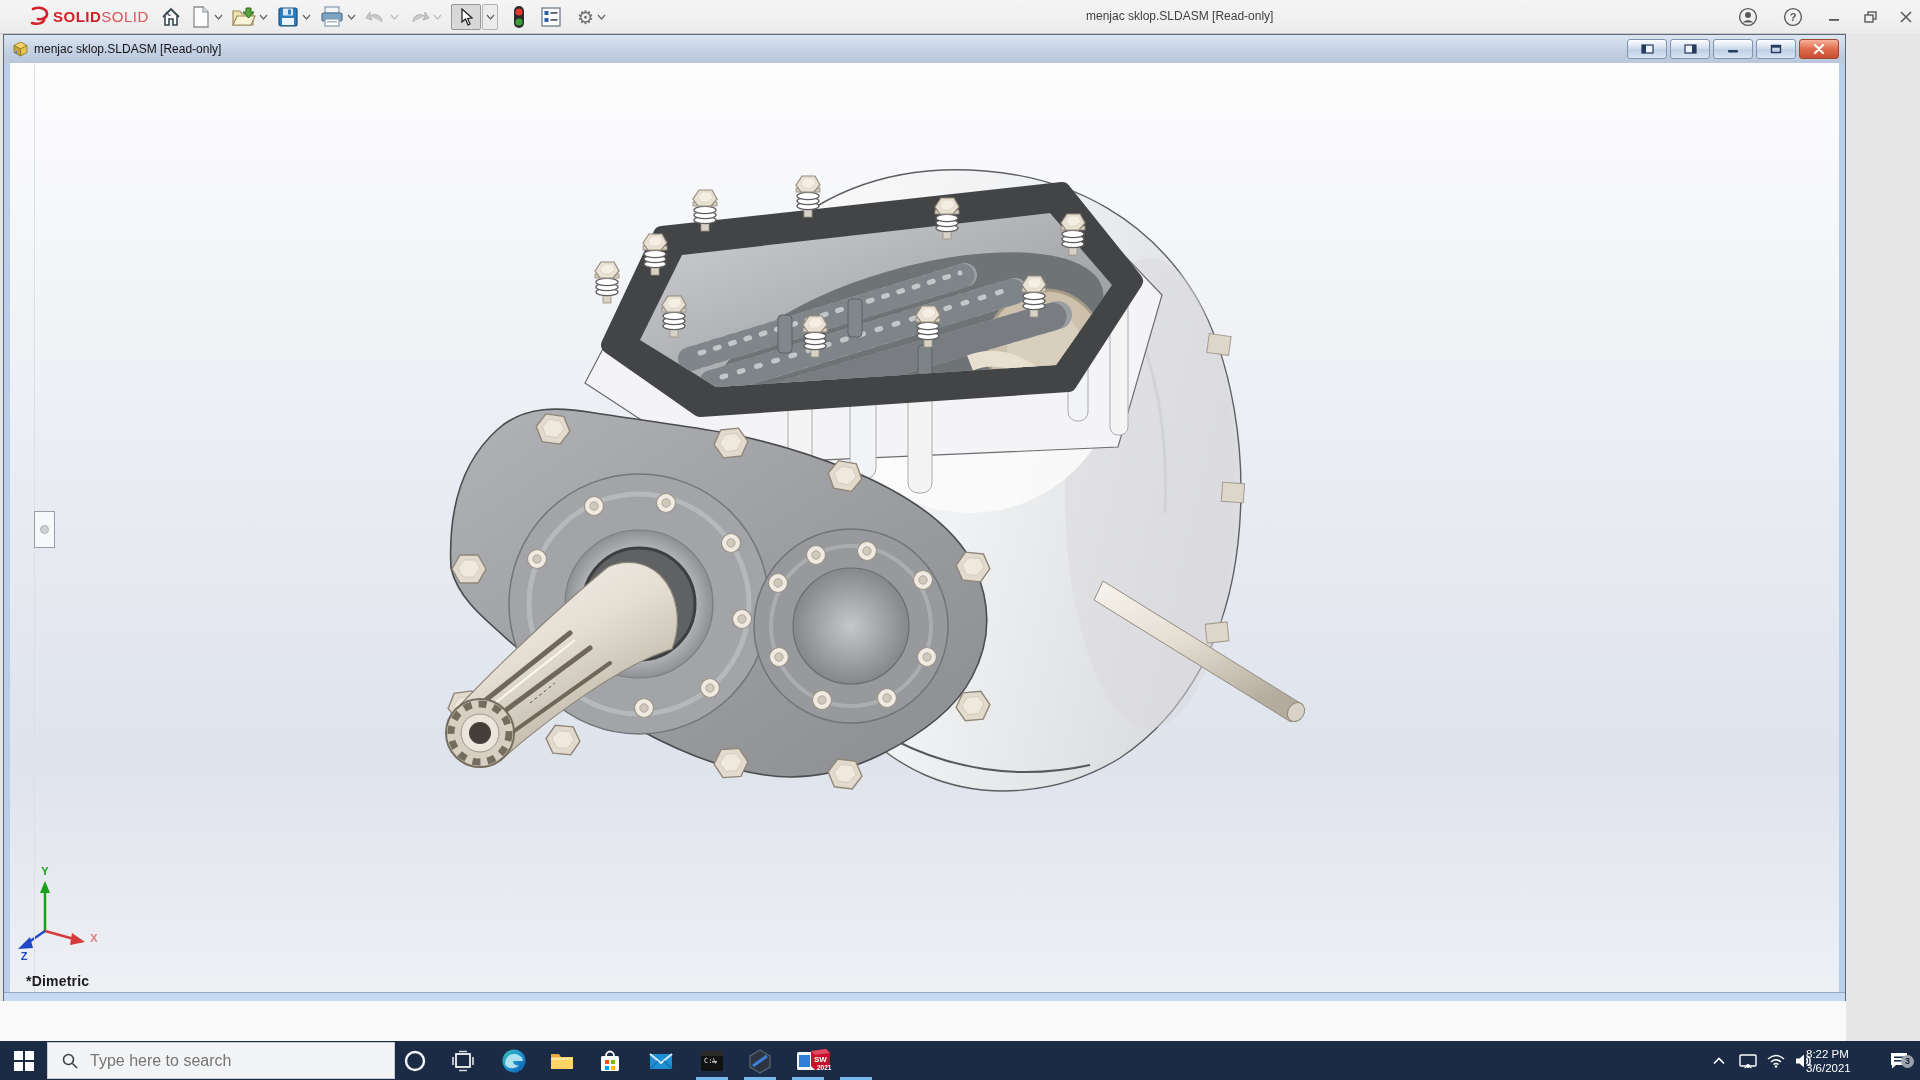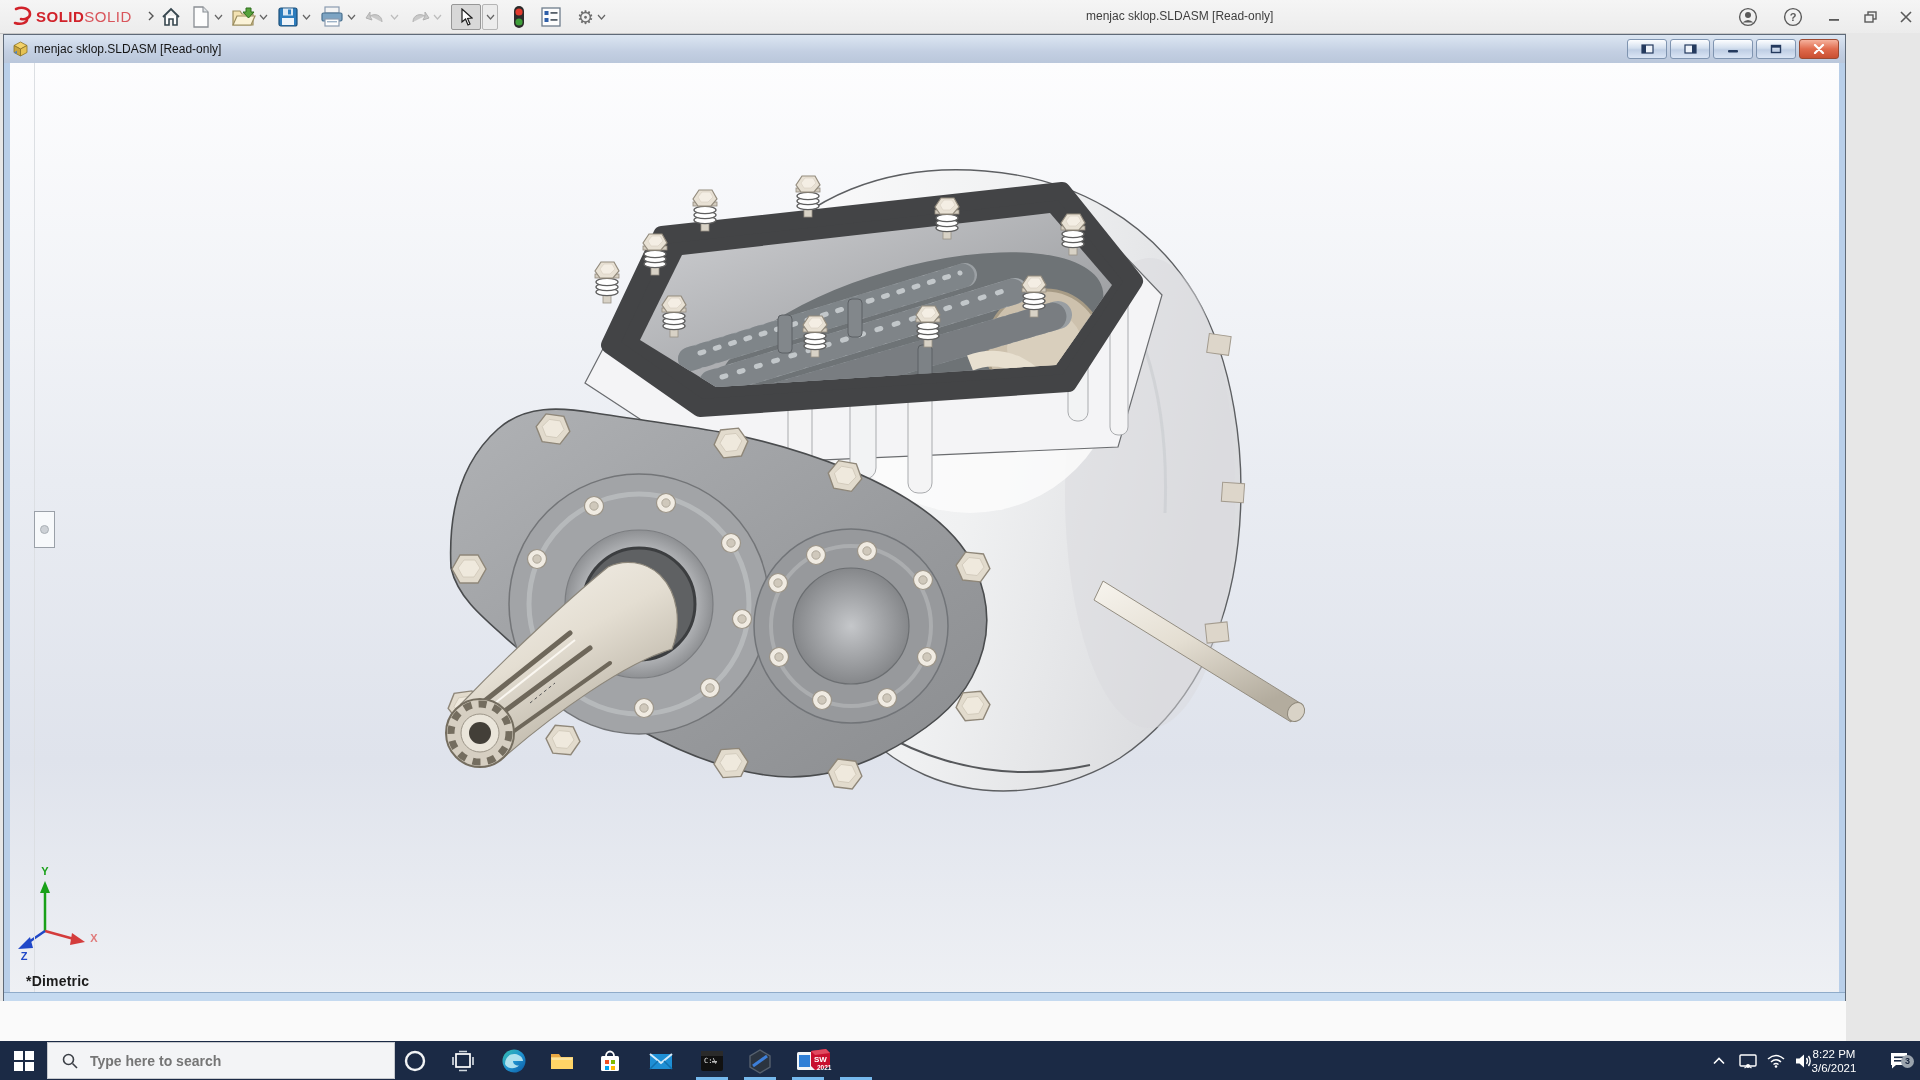--- a/index.html
+++ b/index.html
@@ -1,20 +1,20 @@
 <!DOCTYPE html>
 <html><head>
 <meta charset="utf-8">
 <style>
   html,body{margin:0;padding:0;width:1920px;height:1080px;overflow:hidden;
     font-family:"Liberation Sans",sans-serif;background:#e7e7e7;}
   
   #appbar{position:absolute;left:0;top:0;width:1920px;height:33px;
     background:linear-gradient(#f5f5f5,#ececec);border-bottom:1px solid #c9c9c9;}
-  #brand{position:absolute;left:10px;top:4px;height:24px;display:flex;align-items:center;}
+  #brand{position:absolute;left:27px;top:4px;height:24px;display:flex;align-items:center;}
   .brand-bold{font-weight:bold;font-size:15px;color:#d1222a;letter-spacing:.5px;}
   .brand-light{font-weight:normal;font-size:15px;color:#d9555b;letter-spacing:.5px;}
   #qat{position:absolute;left:160px;top:4px;height:26px;display:flex;align-items:center;}
   .qi{display:flex;align-items:center;margin-right:9px;}
   .caret{width:9px;height:6px;margin-left:3px;}
   .selbox{border:1px solid #979797;background:#d8d8d8;border-radius:2px;
     width:28px;height:24px;display:flex;align-items:center;justify-content:center;}
   .selcaret{border:1px solid #b5b5b5;background:#ececec;width:14px;height:24px;
     display:flex;align-items:center;justify-content:center;margin-left:1px;border-radius:2px;}
   #apptitle{position:absolute;left:1086px;top:0;height:33px;line-height:33px;
@@ -45,25 +45,25 @@
   #collapse-tab .dot{width:7px;height:7px;border-radius:50%;background:#cdd1d6;border:1px solid #aab0b6;}
   
   #rightfill{position:absolute;left:1846px;top:33px;width:74px;height:1008px;background:#e7e7e7;}
   #bottomfill{position:absolute;left:0;top:1001px;width:1846px;height:40px;background:#fafafa;}
   
   #taskbar{position:absolute;left:0;top:1041px;width:1920px;height:39px;background:#1b2a45;}
   .tico{position:absolute;top:0;width:40px;height:39px;display:flex;align-items:center;justify-content:center;}
   .underline{position:absolute;bottom:0;height:3px;width:32px;background:#76b9ed;}
   #searchbox{position:absolute;left:47px;top:1px;width:348px;height:37px;background:#f3f4f6;
     border:1px solid #c6c9ce;box-sizing:border-box;display:flex;align-items:center;}
-  #searchbox input{border:none;outline:none;background:transparent;font-size:14px;
-    color:#0f766e;width:250px;font-family:"Liberation Sans",sans-serif;font-weight:bold;}
+  #searchbox input{border:none;outline:none;background:transparent;font-size:16px;
+    color:#0f766e;width:250px;font-family:"Liberation Sans",sans-serif;}
   .trayico{position:absolute;top:0;height:39px;display:flex;align-items:center;justify-content:center;}
   #clock{position:absolute;left:1806px;top:0;width:56px;height:39px;color:#fff;
-    font-size:11.5px;text-align:center;display:flex;flex-direction:column;justify-content:center;line-height:14px;}
+    font-size:11.5px;text-align:left;display:flex;flex-direction:column;justify-content:center;line-height:14px;}
   #badge{position:absolute;left:1901px;top:1055px;width:13px;height:13px;border-radius:50%;
     background:#9aa3ad;color:#16233c;font-size:9px;font-weight:bold;text-align:center;line-height:13px;}
   .glyph{font-family:"DejaVu Sans",sans-serif;}
 </style>
 </head>
 <body>
 
 <div id="appbar">
   <div id="brand">
     <svg width="26" height="22" viewBox="0 0 26 22">

